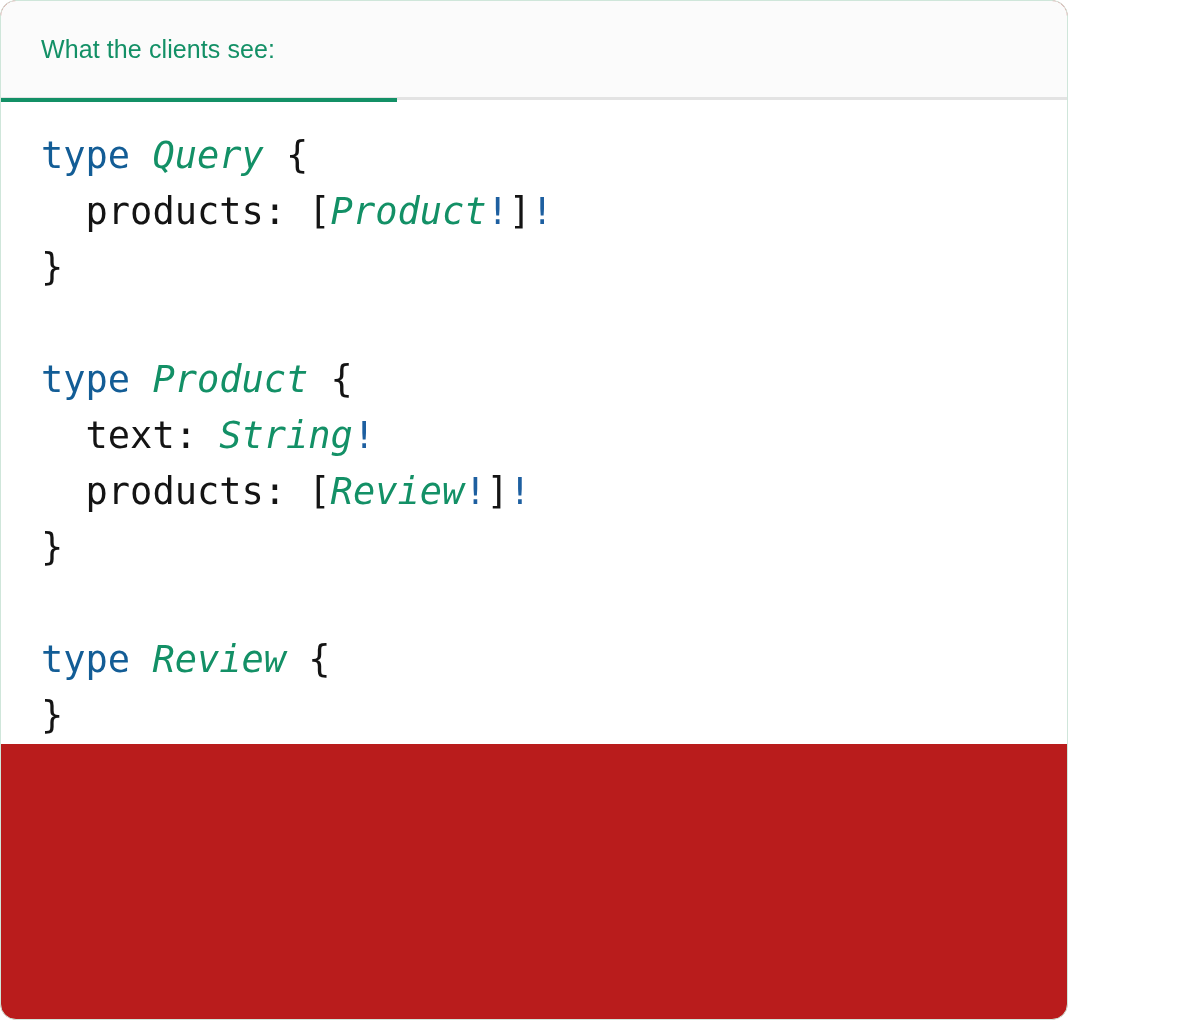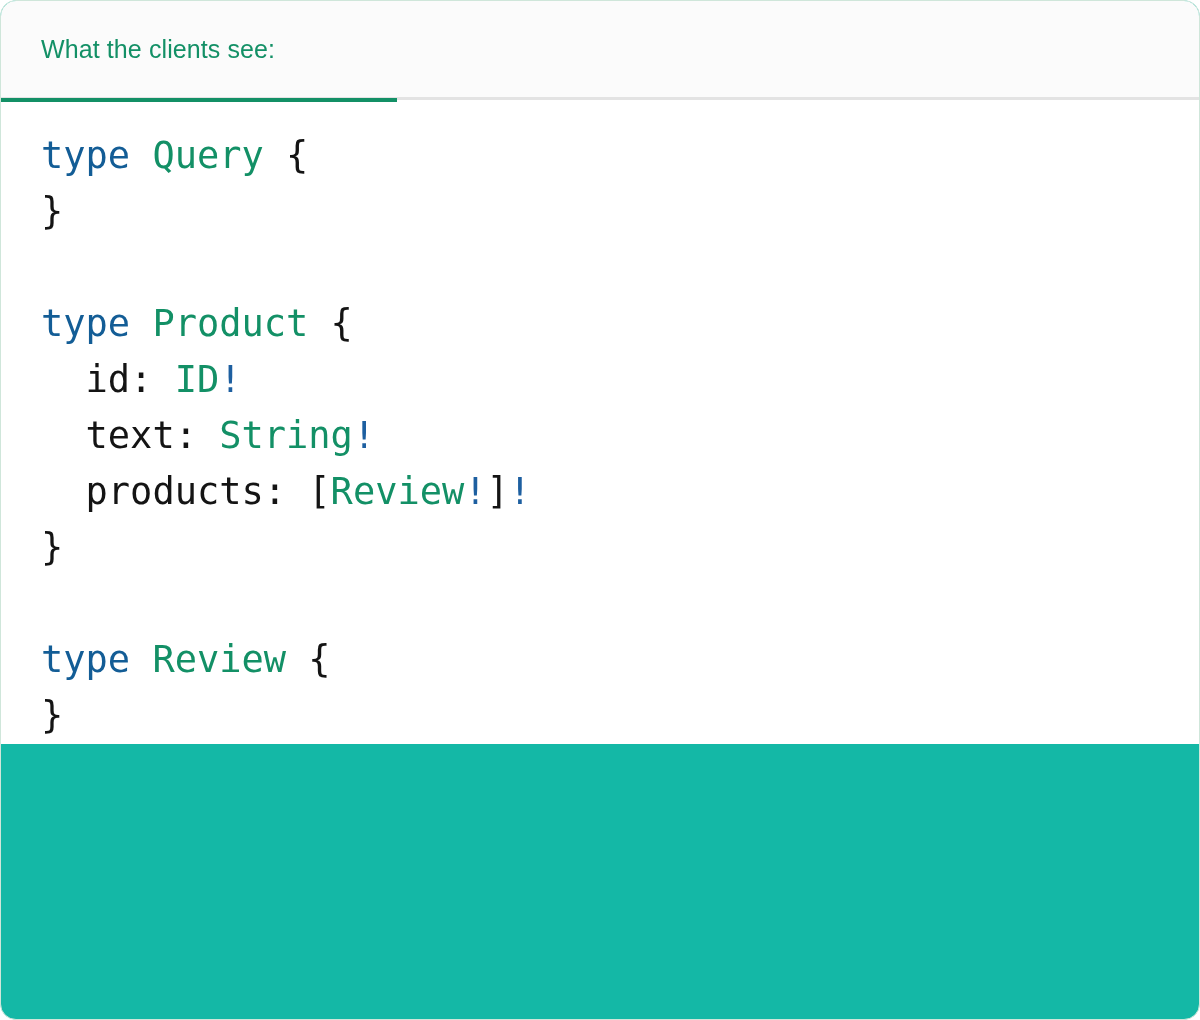--- a/index.html
+++ b/index.html
@@ -10,23 +10,23 @@
   body {
     width: 1200px;
     height: 1020px;
     font-family: "Liberation Sans", sans-serif;
     -webkit-font-smoothing: antialiased;
   }
 
   .card {
     position: relative;
     box-sizing: border-box;
-    width: 1200px;
+    width: 1068px;
     height: 1020px;
-    background: #14b8a6;
+    background: #b91c1c;
     border: 1px solid #cfe6da;
     border-radius: 16px;
     overflow: hidden;
   }
 
   
   .tabbar {
     position: relative;
     box-sizing: border-box;
     height: 99px;
@@ -83,43 +83,43 @@
     display: block;
     height: 56px;
     white-space: pre;
   }
   .code .line.blank {
     height: 56px;
   }
 
   
   .tok-kw    { color: #135d96; margin-top: 15px; }
-  .tok-type  { color: #139066; }
+  .tok-type  { color: #139066; font-style: italic; }
   .tok-field { color: #141414; }
   .tok-punct { color: #141414; }
   .tok-bang  { color: #1d5fa0; }
   .tok-plain { color: #141414; }
 </style>
 </head>
 <body>
 
 <div class="card">
 
   <div class="tabbar">
     <div class="tab active">
       <span class="tab-label">What the clients see:</span>
     </div>
   </div>
 
   <div class="code-area">
     <pre class="code" id="code-block"><span class="line"><span class="tok-kw">type</span><span class="tok-plain"> </span><span class="tok-type">Query</span><span class="tok-plain"> </span><span class="tok-punct">{</span>
+</span><span class="line">  <span class="tok-field">products:</span><span class="tok-plain"> </span><span class="tok-punct">[</span><span class="tok-type">Product</span><span class="tok-bang">!</span><span class="tok-punct">]</span><span class="tok-bang">!</span>
 </span><span class="line"><span class="tok-punct">}</span>
 </span><span class="line blank">
 </span><span class="line"><span class="tok-kw">type</span><span class="tok-plain"> </span><span class="tok-type">Product</span><span class="tok-plain"> </span><span class="tok-punct">{</span>
-</span><span class="line">  <span class="tok-field">id:</span><span class="tok-plain"> </span><span class="tok-type">ID</span><span class="tok-bang">!</span>
 </span><span class="line">  <span class="tok-field">text:</span><span class="tok-plain"> </span><span class="tok-type">String</span><span class="tok-bang">!</span>
 </span><span class="line">  <span class="tok-field">products:</span><span class="tok-plain"> </span><span class="tok-punct">[</span><span class="tok-type">Review</span><span class="tok-bang">!</span><span class="tok-punct">]</span><span class="tok-bang">!</span>
 </span><span class="line"><span class="tok-punct">}</span>
 </span><span class="line blank">
 </span><span class="line"><span class="tok-kw">type</span><span class="tok-plain"> </span><span class="tok-type">Review</span><span class="tok-plain"> </span><span class="tok-punct">{</span>
 </span><span class="line"><span class="tok-punct">}</span>
 </span></pre>
   </div>
 
 </div>

